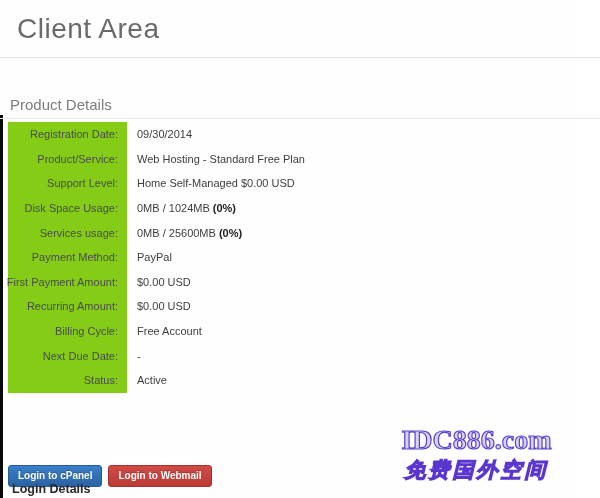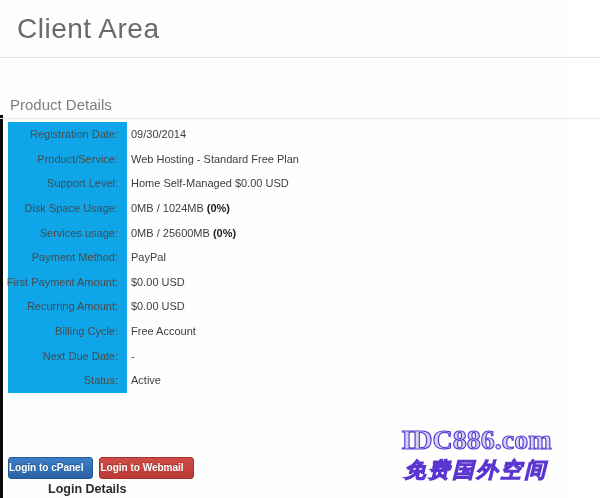--- a/index.html
+++ b/index.html
@@ -35,27 +35,27 @@
   }
   .divider-section {
     position: absolute; left: 0; top: 118px; width: 600px; height: 0;
     border-top: 1px solid #e9e9e9;
   }
 
   .details-table { position: absolute; left: 8px; top: 122px; width: 560px; }
   .row { display: flex; height: 24.6px; align-items: center; }
   .cell-label {
     width: 119px; flex: 0 0 119px; height: 100%;
-    background: #0ea5e9;
+    background: #84cc16;
     display: flex; align-items: center; justify-content: flex-end;
     padding-right: 9px; white-space: nowrap;
     font-size: 11px; color: #4a4a4a;
   }
   .cell-value {
-    padding-left: 4px; font-size: 11px; color: #3d3d3d; white-space: nowrap;
+    padding-left: 10px; font-size: 11px; color: #3d3d3d; white-space: nowrap;
     display: flex; align-items: center;
   }
   .cell-value b { font-weight: bold; color: #222; margin-left: 3px; }
   .cell-value a { color: #3a79b8; text-decoration: none; }
   .redact {
     display: inline-block; width: 24px; height: 13px; margin: 0 1px;
     background: #d6262b;
     border-radius: 45% 60% 55% 40% / 55% 50% 65% 45%;
     transform: rotate(-7deg);
     position: relative; top: 1px;
@@ -63,36 +63,37 @@
   .redact::after {
     content: ""; position: absolute; left: -3px; top: 3px;
     width: 10px; height: 8px; background: #d6262b;
     border-radius: 50%;
   }
 
   .actions { position: absolute; left: 8px; top: 457px; display: flex; gap: 6px; }
   .btn {
     font-family: "Liberation Sans", sans-serif;
     font-size: 10px; font-weight: bold; color: #ffffff;
-    padding: 4px 9px 5px 0; border-radius: 3px; cursor: pointer;
+    padding: 4px 9px 5px 9px; border-radius: 3px; cursor: pointer;
     text-shadow: 0 -1px 0 rgba(0,0,0,0.25);
     line-height: 11px;
+    margin-top: 8px;
   }
   .btn-blue {
     background: linear-gradient(#3b7ec9, #2a63a4);
     border: 1px solid #265a95;
   }
   .btn-red {
     background: linear-gradient(#d04b46, #bb3a36);
     border: 1px solid #a33330;
   }
 
   .login-details-title {
     position: absolute; left: 12px; top: 482px;
-    font-size: 12.5px; font-weight: bold; color: #2a2a2a; margin-left: 36px;
+    font-size: 12.5px; font-weight: bold; color: #2a2a2a;
   }
 
   .watermark {
     position: absolute; right: 2px; top: 425px; width: 185px;
     text-align: center; pointer-events: none;
   }
   .wm1 {
     font-family: "Liberation Serif", "DejaVu Serif", serif;
     font-size: 28px; font-weight: bold; line-height: 30px;
     color: rgba(130, 110, 230, 0.30);

